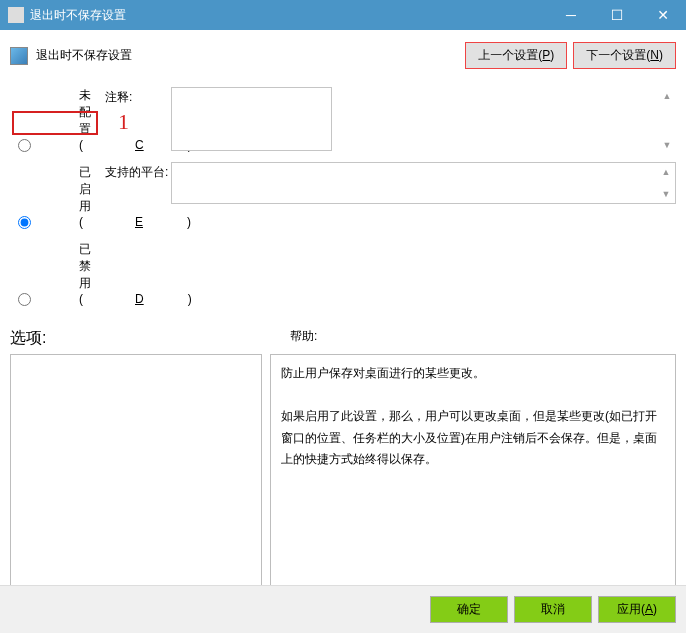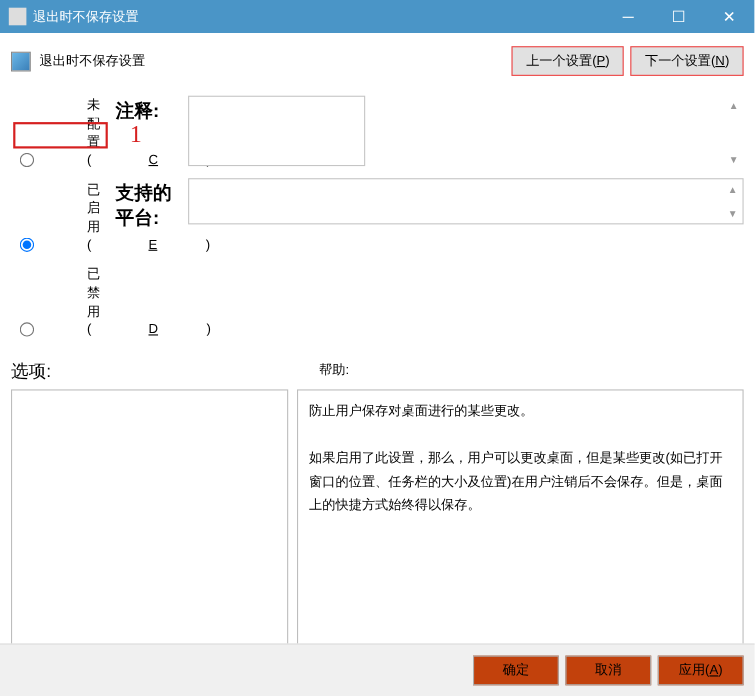--- a/index.html
+++ b/index.html
@@ -20,38 +20,38 @@
     
     .config-area { display: flex; margin-bottom: 10px; }
     .radio-col { width: 95px; padding-left: 8px; position: relative; }
     .radio-item { display: flex; align-items: flex-end; margin-bottom: 12px; font-size: 12px; cursor: pointer; gap: 44px; }
     .radio-item input { margin-right: 4px; }
     .highlight-box { position: absolute; border: 2px solid #d62020; left: 2px; top: 24px; width: 86px; height: 24px; pointer-events: none; }
     .annotation { position: absolute; left: 108px; top: 22px; color: #d62020; font-size: 22px; font-family: serif; }
     
     .fields-col { flex: 1; }
     .field-row { display: flex; margin-bottom: 8px; }
-    .field-label { width: 66px; font-size: 17px; padding-top: 2px; font-weight: bold; }
+    .field-label { width: 66px; font-size: 12px; padding-top: 2px; }
     .comment-box { flex: 1; border: 1px solid #c5c5c5; height: 64px; background: #fff; position: relative; padding: 2px; resize: none; font-family: inherit; font-size: 12px; }
     .platform-box { flex: 1; border: 1px solid #c5c5c5; height: 42px; background: #fff; padding: 4px 6px; font-size: 12px; position: relative; }
     .scroll-arrow { position: absolute; right: 2px; width: 14px; height: 14px; display: flex; align-items: center; justify-content: center; color: #999; font-size: 9px; }
     .scroll-arrow.up { top: 2px; }
     .scroll-arrow.down { bottom: 2px; }
     
     .labels-row { display: flex; margin-bottom: 5px; margin-top: 8px; }
     .label-options { width: 280px; padding-left: 0px; font-size: 16px; }
     .label-help { font-size: 12px; }
     
     .panels-row { display: flex; gap: 8px; height: 326px; }
     .panel { border: 1px solid #bdbdbd; background: #fff; padding: 8px 10px; font-size: 12px; line-height: 1.8; overflow: auto; }
     .panel-options { width: 252px; }
     .panel-help { flex: 1; }
     
     .footer { display: flex; justify-content: flex-end; padding: 10px; gap: 6px; background: #f0f0f0; border-top: 1px solid #ddd; position: absolute; bottom: 0; left: 0; right: 0; }
-    .footer-btn { background: #c2410c; border: 1px solid #adadad; padding: 4px 18px; font-size: 12px; cursor: pointer; min-width: 78px; }
+    .footer-btn { background: #84cc16; border: 1px solid #adadad; padding: 4px 18px; font-size: 12px; cursor: pointer; min-width: 78px; }
     
     .underline { text-decoration: underline; }
   </style>
 </head>
 <body>
 
 <div class="titlebar">
   <span class="titlebar-icon"></span>
   <span class="titlebar-text">退出时不保存设置</span>
   <div class="titlebar-controls">

